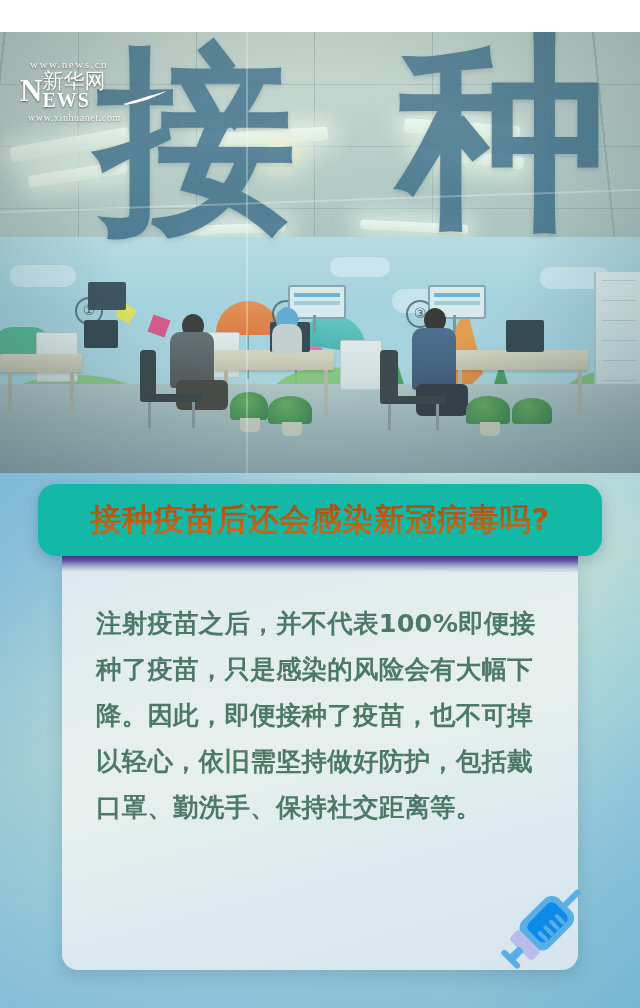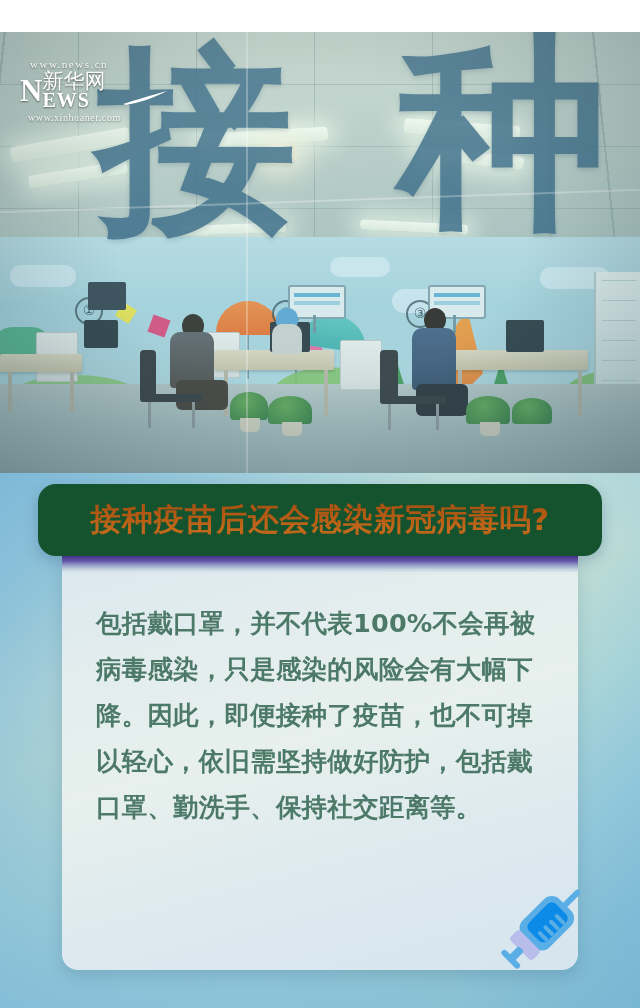--- a/index.html
+++ b/index.html
@@ -312,21 +312,21 @@
   .lower-tint {
     position:absolute; inset:0;
     background: linear-gradient(90deg, rgba(112,176,212,.55) 0%, rgba(150,205,210,.10) 45%, rgba(190,225,205,.18) 70%, rgba(120,185,215,.35) 100%);
   }
 
   
   .title-pill {
     position:absolute;
     left: 38px; top: 452px;
     width: 564px; height: 72px;
-    background: #14532d;
+    background: #14b8a6;
     border-radius: 18px;
     box-shadow: 0 5px 14px rgba(40,70,110,.28);
     display:flex; align-items:center; justify-content:center;
     z-index: 10;
   }
   .title-text {
     font-family: "DejaVu Sans", "Liberation Sans", sans-serif;
     font-weight: 700;
     font-size: 31px;
     letter-spacing: .5px;
@@ -513,21 +513,21 @@
     </div>
     <div class="logo-url-bot">www.xinhuanet.com</div>
   </div>
 
   <div class="lower">
     <div class="lower-tint"></div>
   </div>
 
   <div class="body-card">
     <div class="card-topband"></div>
-    <div class="body-text">包括戴口罩，并不代表100%不会再被病毒感染，只是感染的风险会有大幅下降。因此，即便接种了疫苗，也不可掉以轻心，依旧需坚持做好防护，包括戴口罩、勤洗手、保持社交距离等。</div>
+    <div class="body-text">注射疫苗之后，并不代表100%即便接种了疫苗，只是感染的风险会有大幅下降。因此，即便接种了疫苗，也不可掉以轻心，依旧需坚持做好防护，包括戴口罩、勤洗手、保持社交距离等。</div>
   </div>
 
   <div class="title-pill">
     <div class="title-text">接种疫苗后还会感染新冠病毒吗?</div>
   </div>
 
   <svg class="syringe" viewBox="0 0 104 104">
     <g transform="rotate(45 52 52)">
 
       <rect x="49" y="2" width="6" height="22" rx="3" fill="#5aaee6"></rect>

